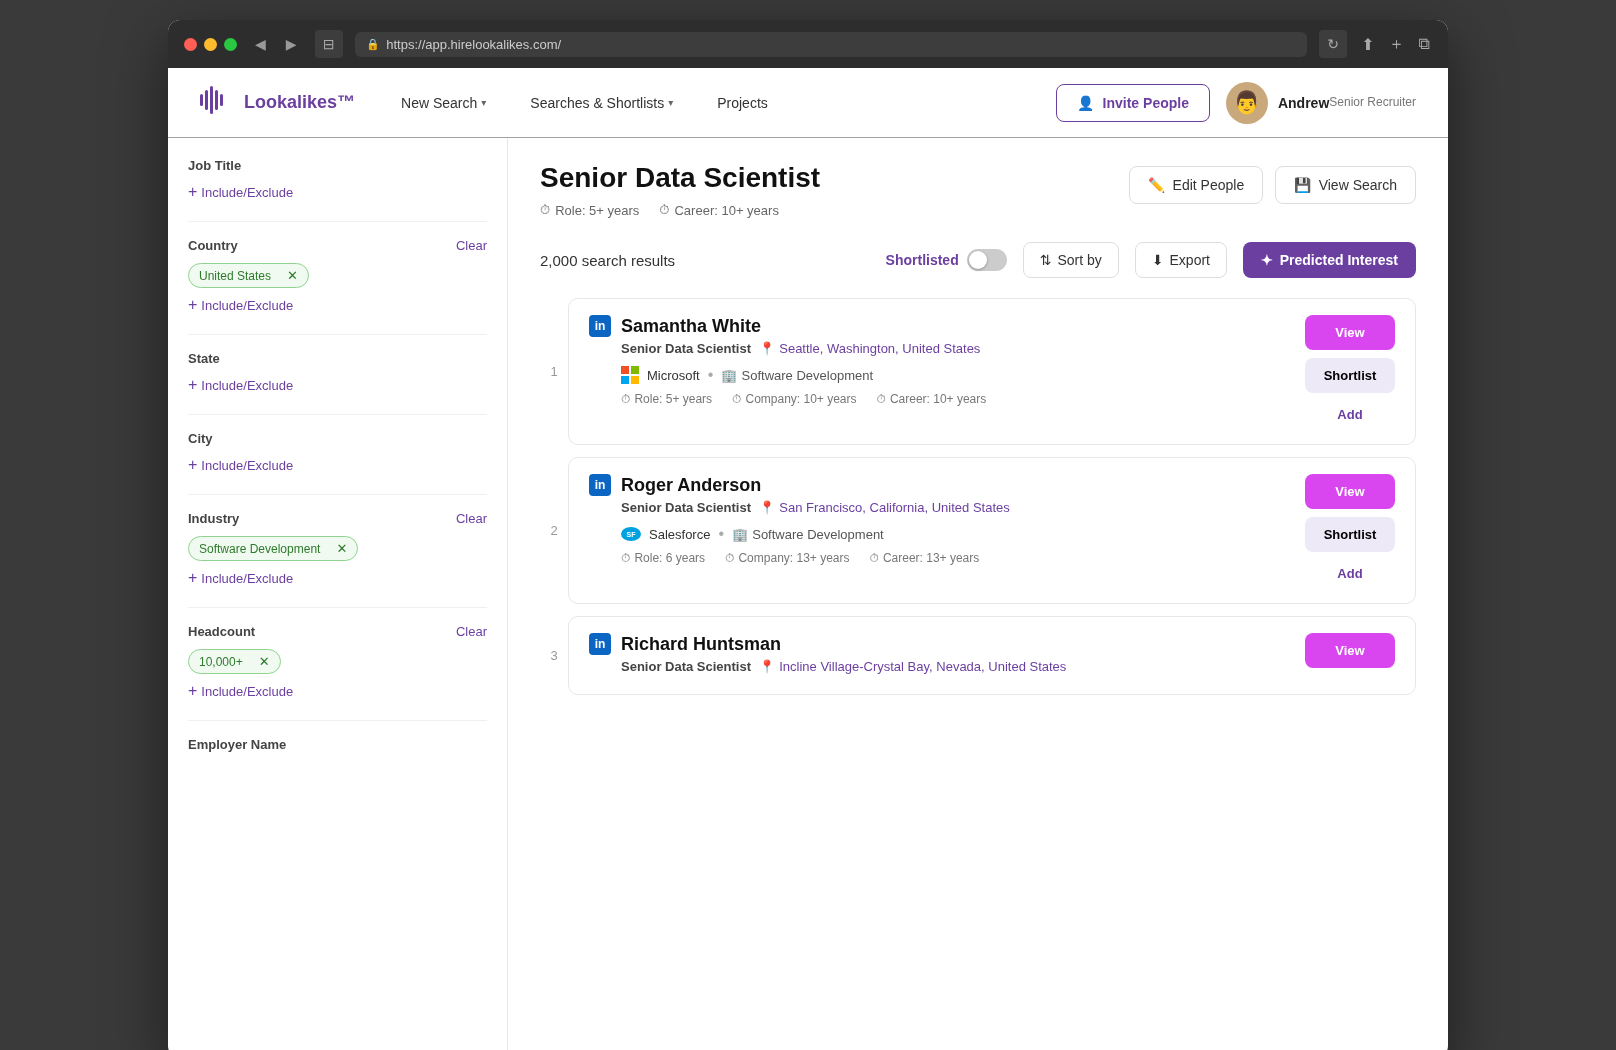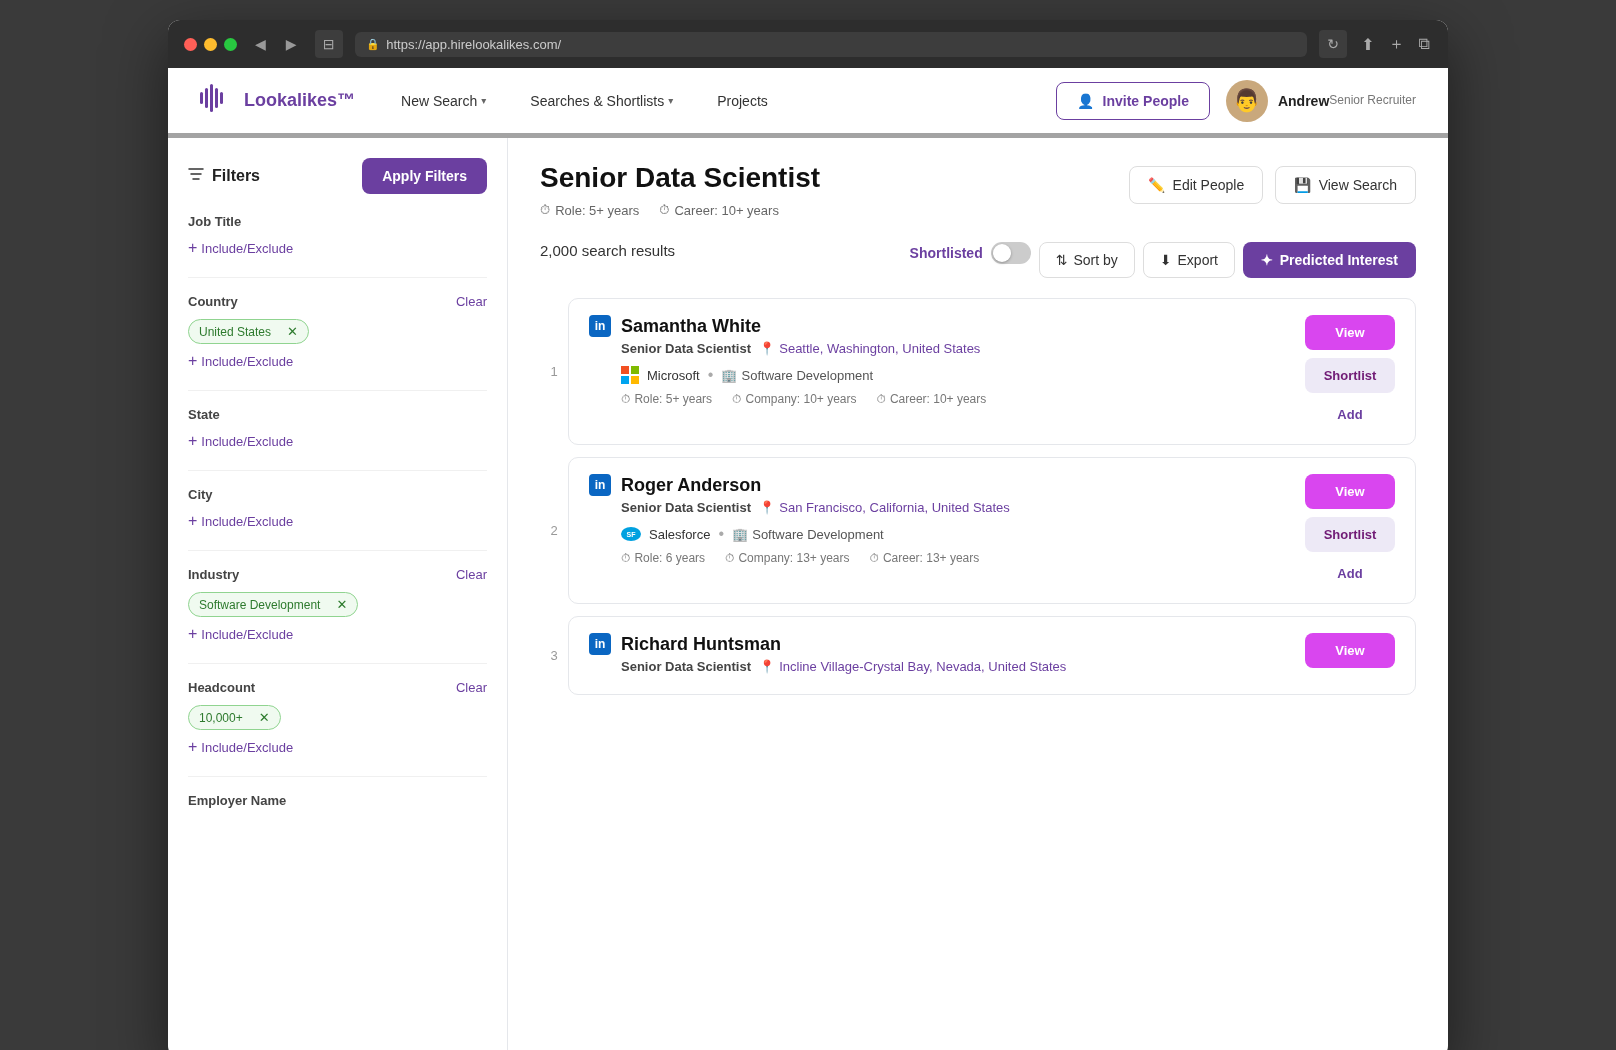--- a/index.html
+++ b/index.html
@@ -50,21 +50,21 @@
     .browser-actions { display: flex; gap: 10px; }
     .browser-action-btn {
       background: none; border: none; color: #aaa; cursor: pointer; font-size: 16px; padding: 2px;
     }
     
     .app-header {
       display: flex;
       align-items: center;
       padding: 0 32px;
       height: 70px;
-      border-bottom: 5px solid #a3a3a3;
+      border-bottom: 1px solid #a3a3a3;
       gap: 32px;
     }
     .logo {
       display: flex;
       align-items: center;
       gap: 8px;
       color: #6b3fa0;
       font-weight: 700;
       font-size: 18px;
       text-decoration: none;
@@ -258,22 +258,22 @@
       border: 1.5px solid #ddd;
       border-radius: 8px;
       background: white;
       color: #333;
       font-size: 14px;
       font-weight: 500;
       cursor: pointer;
     }
     .results-bar {
       display: flex;
-      align-items: flex-start;
-      gap: 8px;
+      align-items: center;
+      gap: 16px;
       margin-bottom: 20px;
     }
     .results-count {
       font-size: 15px;
       color: #333;
       font-weight: 500;
       flex: 1;
     }
     .shortlisted-toggle {
       display: flex;
@@ -439,21 +439,21 @@
       border: none;
       padding: 10px 22px;
       border-radius: 8px;
       font-size: 13px;
       font-weight: 600;
       cursor: pointer;
       min-width: 90px;
     }
     .shortlist-btn {
       background: #ede9f6;
-      color: #701a75;
+      color: #000000;
       border: none;
       padding: 10px 12px;
       border-radius: 8px;
       font-size: 13px;
       font-weight: 600;
       cursor: pointer;
     }
     .add-btn {
       background: none;
       border: none;
@@ -559,31 +559,20 @@
           <span class="user-name">Andrew</span>
           <span class="user-role">Senior Recruiter</span>
         </div>
       </div>
     </div>
   </div>
 
   <div class="main-layout">
 
     <div class="sidebar">
-      <div class="sidebar-header">
-        <div class="filters-title">
-          <span>
-            <svg width="16" height="16" viewBox="0 0 16 16" fill="none">
-              <path d="M1 3h14M3 8h10M5 13h6" stroke="#333" stroke-width="1.5" stroke-linecap="round"></path>
-            </svg>
-          </span>
-          <span>Filters</span>
-        </div>
-        <button class="apply-filters-btn">Apply Filters</button>
-      </div>
 
       <div class="filter-section">
         <div class="filter-label">
           <span>Job Title</span>
         </div>
         <div class="include-exclude">
           <span class="plus">+</span>
           <span>Include/Exclude</span>
         </div>
       </div>

